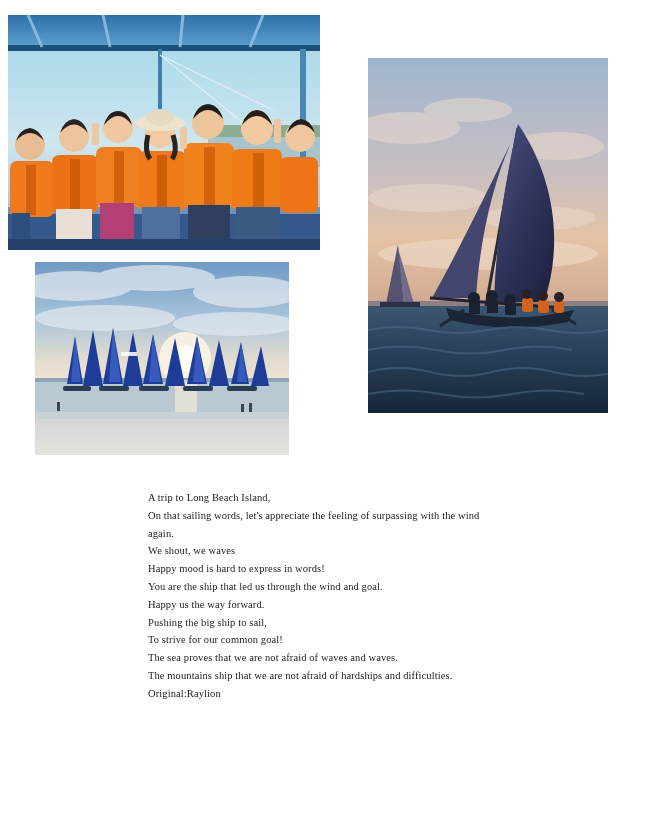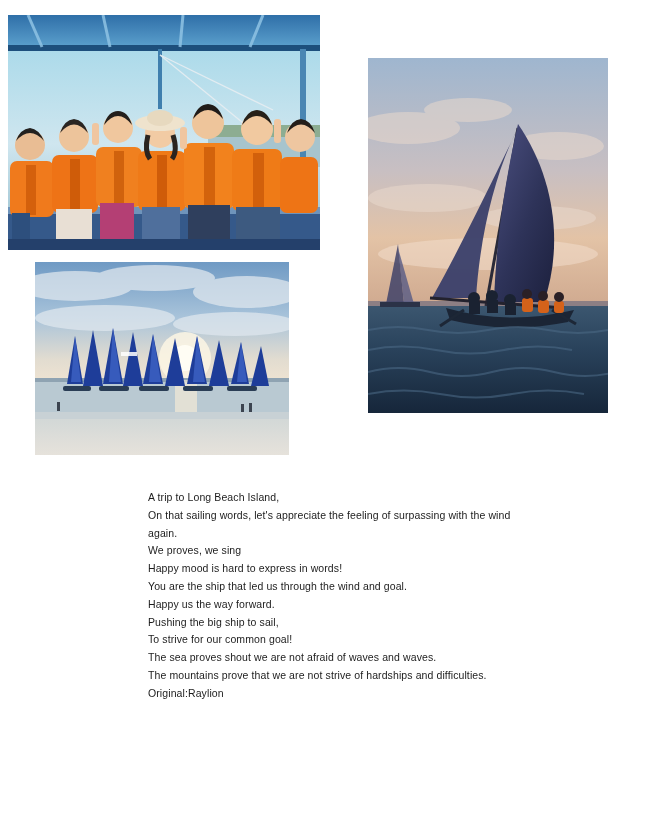--- a/index.html
+++ b/index.html
@@ -42,20 +42,21 @@
     width: 400px;
     font-size: 10.5px;
     line-height: 17.8px;
     color: #1c1c1c;
     letter-spacing: 0.1px;
   }
   .poem .line {
     margin: 0;
     padding: 0;
     white-space: pre-wrap;
+    font-family: Liberation Serif, serif;
   }
 </style>
 </head>
 <body>
 
 <div class="page">
 
   <div class="photo" id="photo-boat-group">
     <svg viewBox="0 0 312 235" preserveAspectRatio="none">
       <defs>
@@ -312,24 +313,24 @@
       </g>
 
       <rect x="0" y="150" width="254" height="7" fill="#c6cfd4" opacity="0.8"></rect>
     </svg>
   </div>
 
   <div class="poem">
     <p class="line">A trip to Long Beach Island,</p>
     <p class="line">On that sailing words, let's appreciate the feeling of surpassing with the wind</p>
     <p class="line">again.</p>
-    <p class="line">We proves, we sing</p>
+    <p class="line">We shout, we waves</p>
     <p class="line">Happy mood is hard to express in words!</p>
     <p class="line">You are the ship that led us through the wind and goal.</p>
     <p class="line">Happy us the way forward.</p>
     <p class="line">Pushing the big ship to sail,</p>
     <p class="line">To strive for our common goal!</p>
-    <p class="line">The sea proves shout we are not afraid of waves and waves.</p>
-    <p class="line">The mountains prove that we are not strive of hardships and difficulties.</p>
+    <p class="line">The sea proves that we are not afraid of waves and waves.</p>
+    <p class="line">The mountains ship that we are not afraid of hardships and difficulties.</p>
     <p class="line">Original:Raylion</p>
   </div>
 
 </div>
 
 </body></html>

